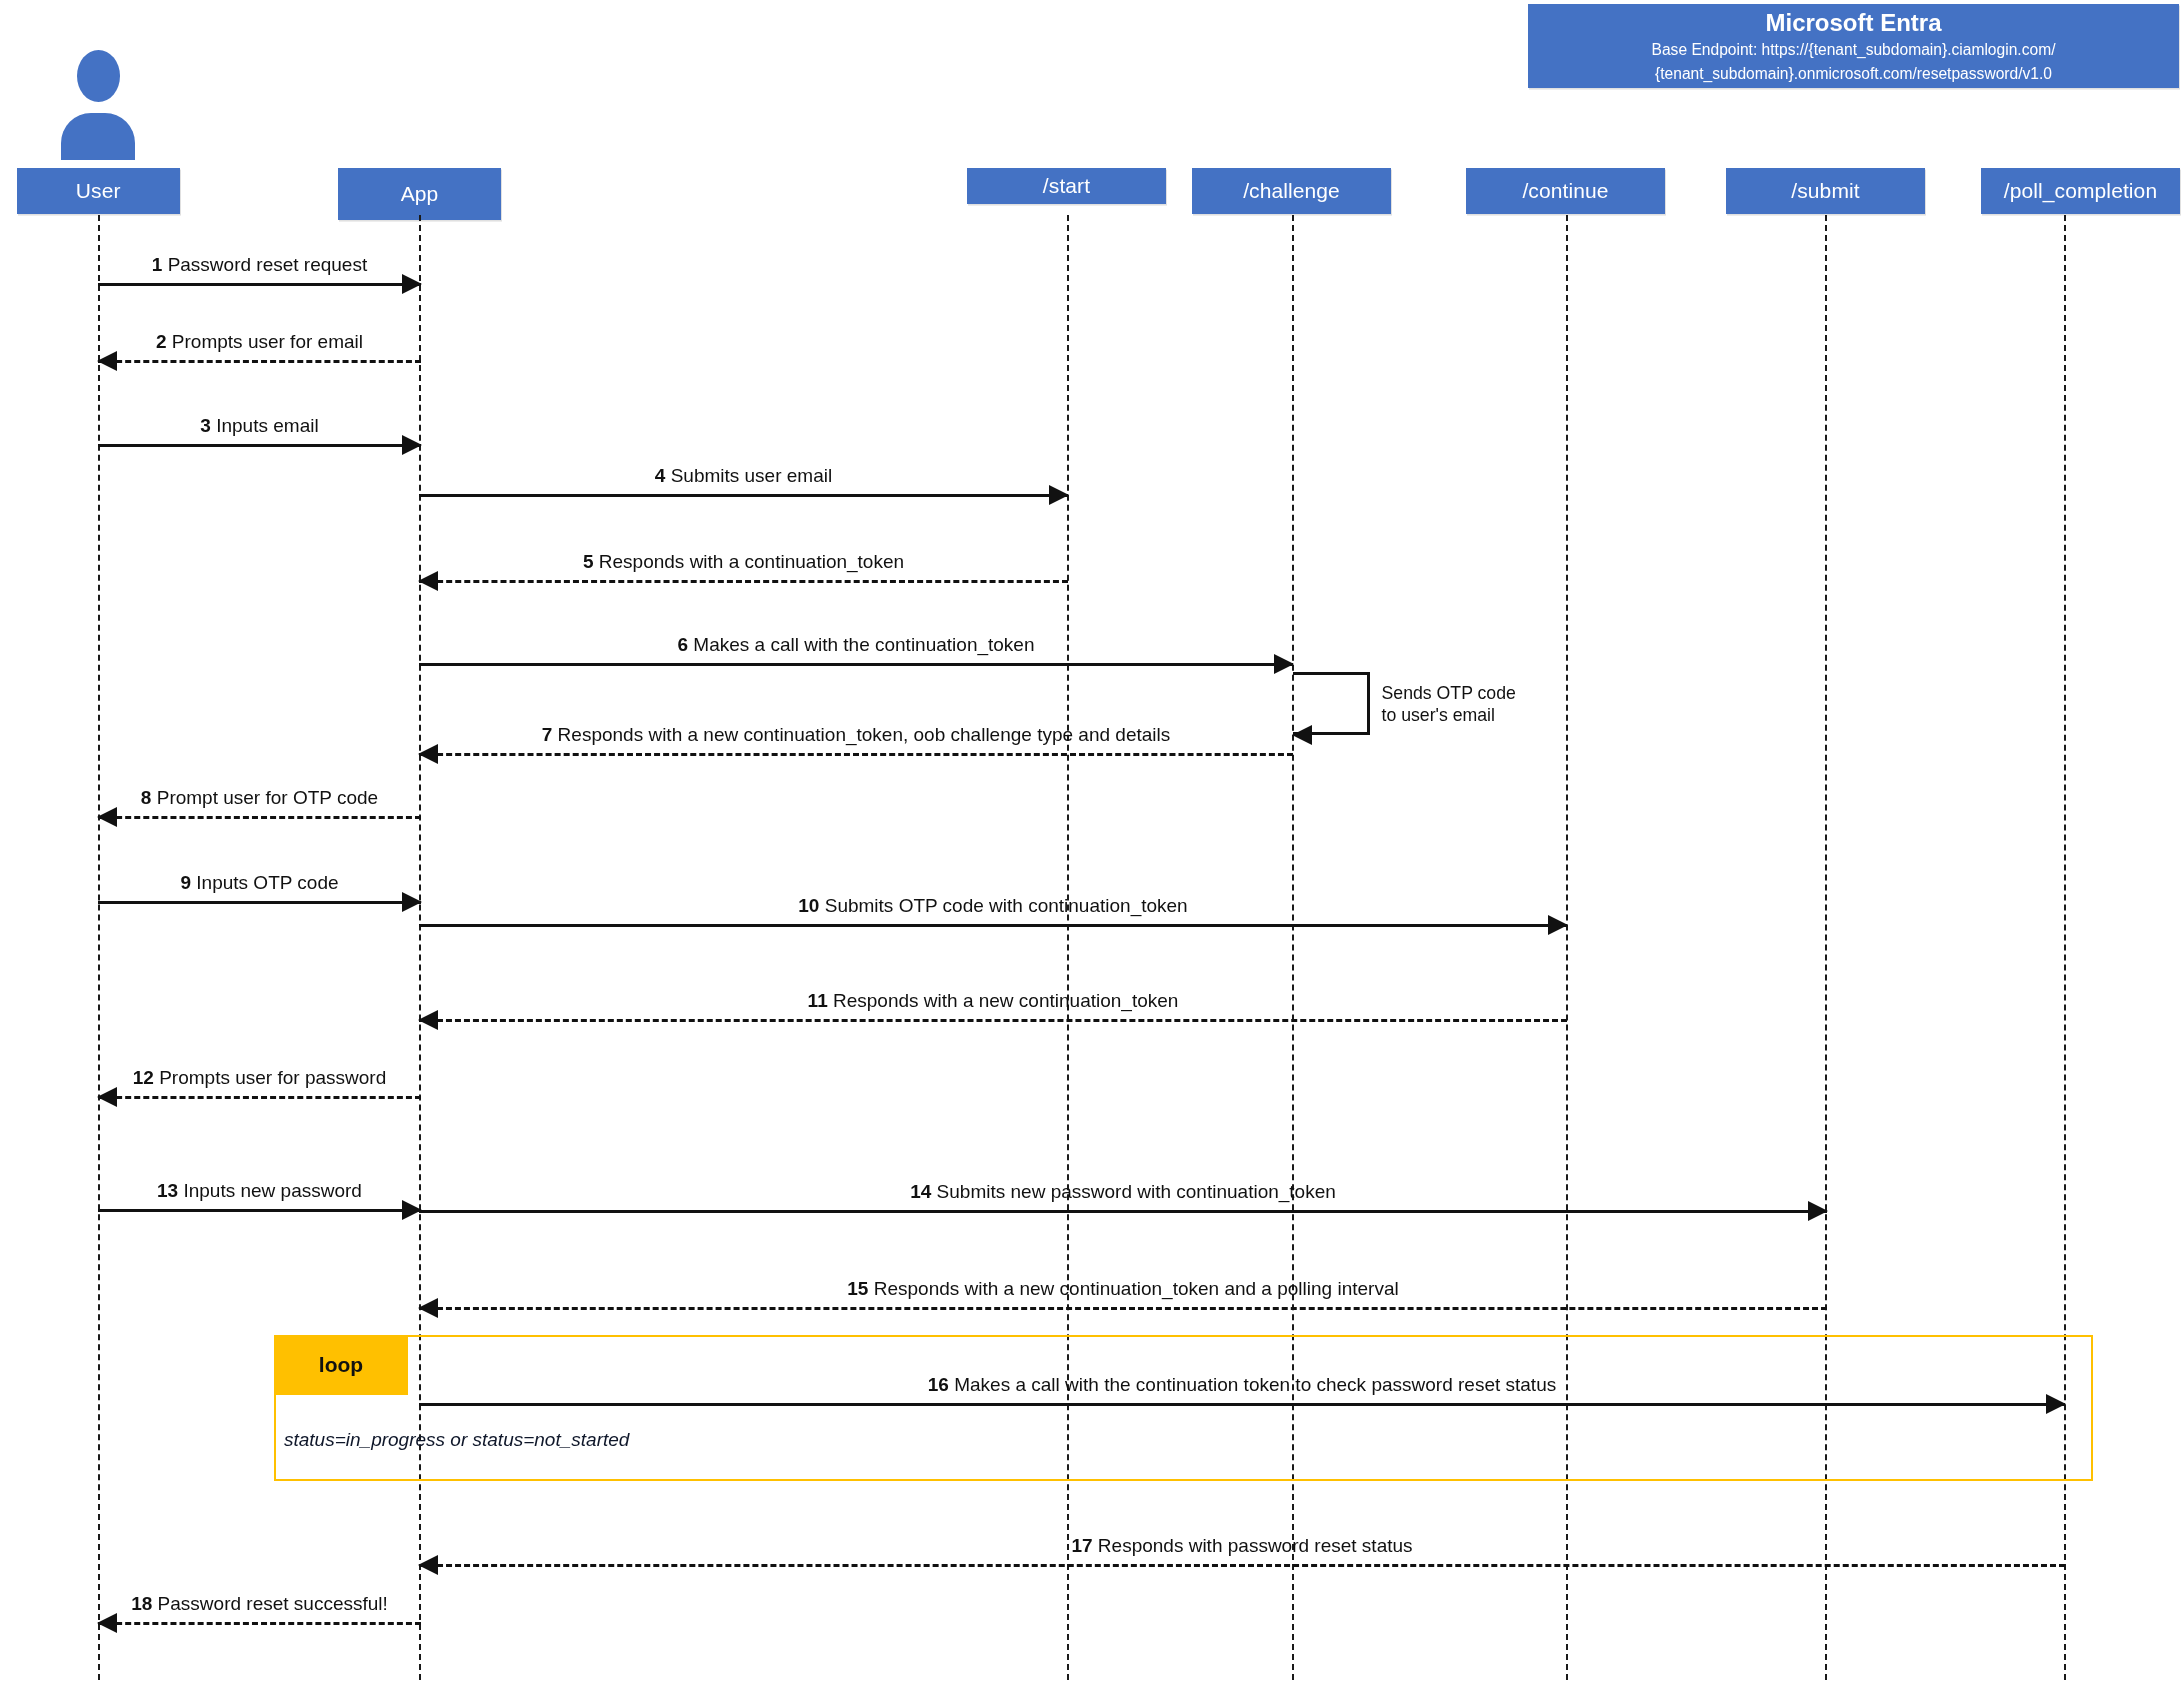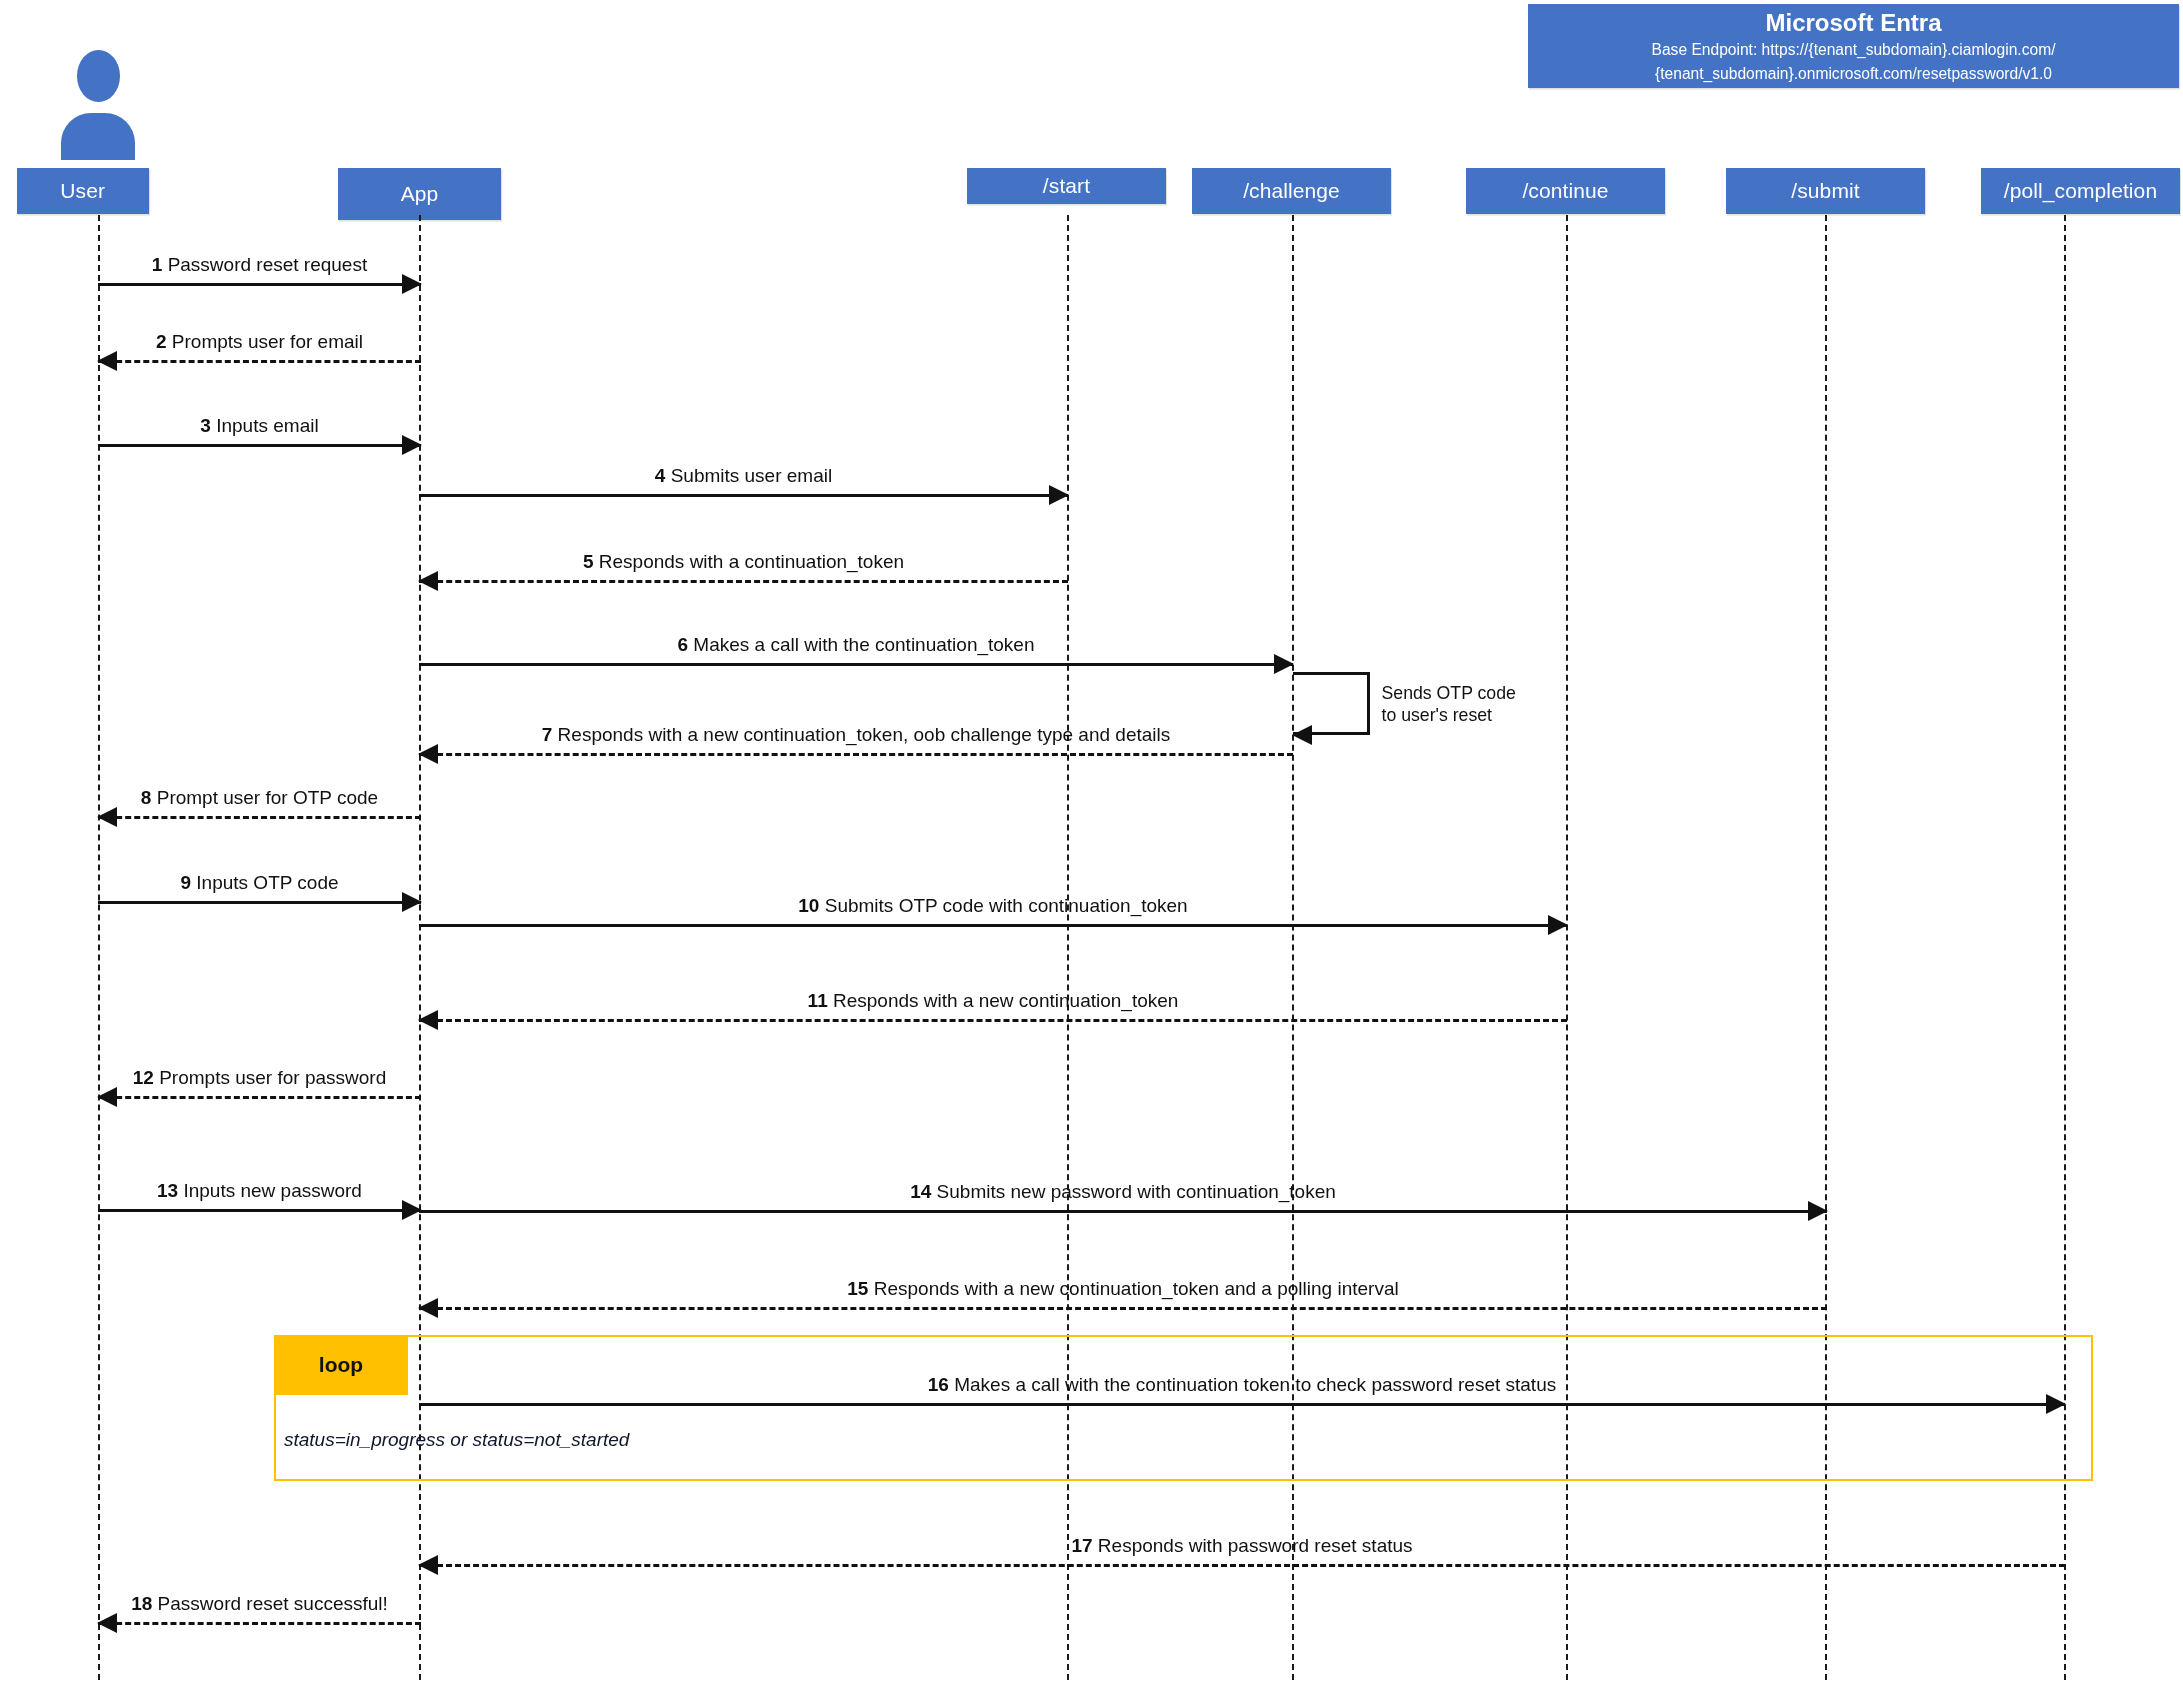--- a/index.html
+++ b/index.html
@@ -94,21 +94,21 @@
     <div class="entra-title">Microsoft Entra</div>
     <div class="entra-sub">Base Endpoint: https://{tenant_subdomain}.ciamlogin.com/</div>
     <div class="entra-sub">{tenant_subdomain}.onmicrosoft.com/resetpassword/v1.0</div>
   </div>
 
   <div class="actor-icon" style="left:57px;top:50px;width:83px;height:104px;">
     <div class="actor-head" style="left:20px;top:0px;width:43px;height:52px;"></div>
     <div class="actor-body" style="left:4.2px;top:63px;width:74px;height:47px;"></div>
   </div>
 
-  <div class="participant-box" style="left:16.7px;top:168px;width:132px;height:46px;justify-content:center;">
+  <div class="participant-box" style="left:16.7px;top:168px;width:163px;height:46px;justify-content:center;">
     <span>User</span>
   </div>
   <div class="participant-box" style="left:338px;top:168px;width:163px;height:52px;">
     <span>App</span>
   </div>
   <div class="participant-box" style="left:967px;top:168px;width:199px;height:36px;">
     <span>/start</span>
   </div>
   <div class="participant-box" style="left:1192px;top:168px;width:199px;height:46px;">
     <span>/challenge</span>
@@ -185,21 +185,21 @@
     </div>
   </div>
 
   <div class="selfmsg" style="left:1293px;top:672px;width:77px;height:63px;">
     <div class="top"></div>
     <div class="side"></div>
     <div class="bot"></div>
     <div class="head"></div>
     <div class="note">
       <div>Sends OTP code</div>
-      <div>to user's reset</div>
+      <div>to user's email</div>
     </div>
   </div>
 
   <div class="msg left dashed" style="left:419px;top:753px;width:874px;">
     <div class="line"></div>
     <div class="head"></div>
     <div class="label">
       <span class="num">7</span>
       <span>Responds with a new continuation_token, oob challenge type and details</span>
     </div>

